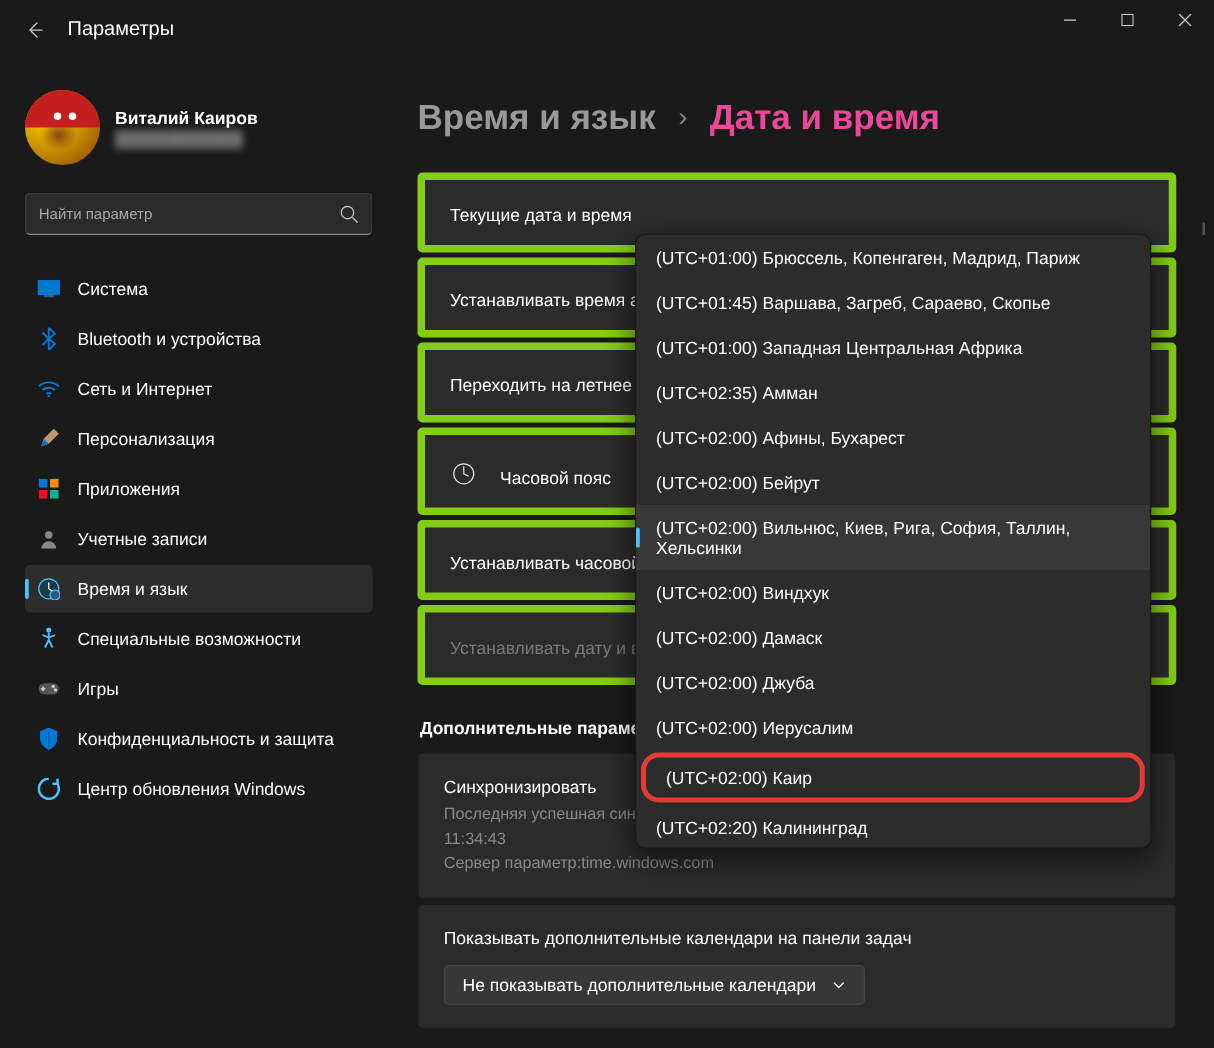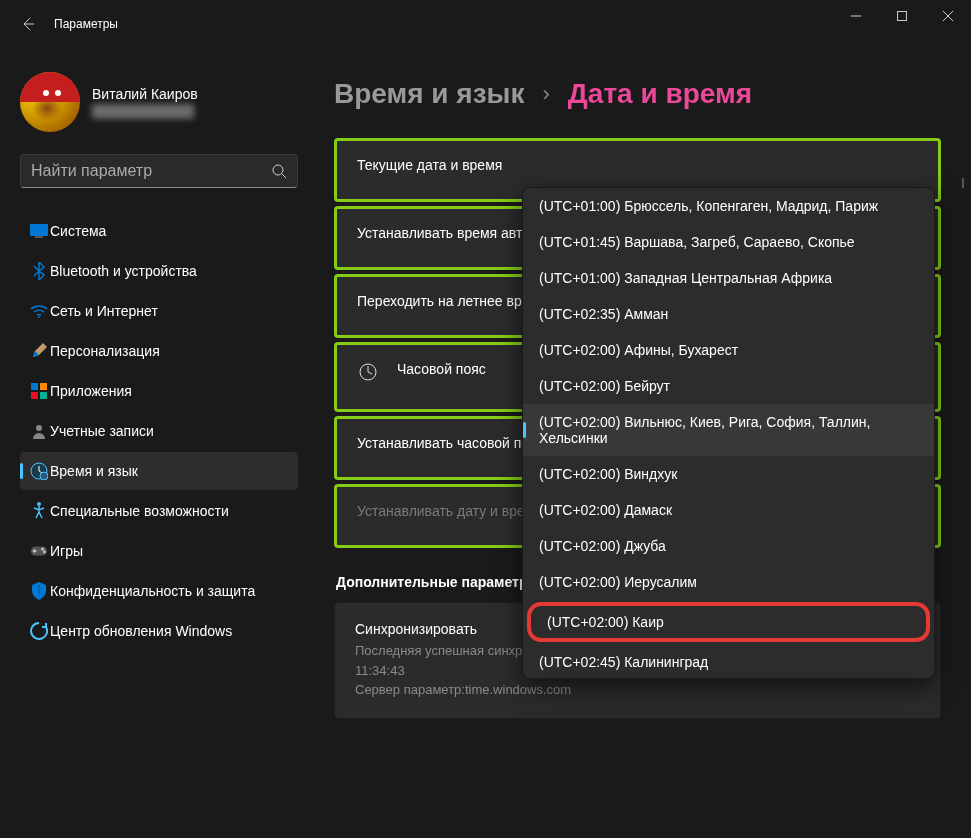--- a/index.html
+++ b/index.html
@@ -1,45 +1,45 @@
 <!DOCTYPE html>
 <html><head>
 <meta charset="utf-8">
 <style>
 *{margin:0;padding:0;box-sizing:border-box;font-family:"Segoe UI",sans-serif;-webkit-font-smoothing:antialiased}
 body{background:#1a1a1a;color:#fff;width:971px;height:838px;overflow:hidden;position:relative;border-radius:10px}
 .titlebar{height:48px;display:flex;align-items:center;padding:0 8px;position:relative}
 .back-btn{width:40px;height:40px;display:flex;align-items:center;justify-content:center;cursor:pointer;color:#ccc}
-.title-text{font-size:12px;color:#fff;margin-left:6px}
+.title-text{font-size:16px;color:#fff;margin-left:6px}
 .win-controls{position:absolute;right:0;top:0;display:flex;height:32px}
 .win-btn{width:46px;height:32px;display:flex;align-items:center;justify-content:center;color:#ccc;cursor:pointer}
 .content{display:flex;height:calc(100% - 48px)}
 .sidebar{width:310px;padding:0 12px 0 20px;flex-shrink:0}
 .user-block{display:flex;align-items:center;margin:24px 0 22px 0;gap:12px}
 .avatar{width:60px;height:60px;border-radius:50%;background:radial-gradient(circle at 30% 30%,#ffd700 0,#d4a000 40%,#8b4000 100%);position:relative;overflow:hidden;flex-shrink:0}
 .avatar::before{content:"";position:absolute;inset:0;background:radial-gradient(ellipse 40% 30% at 45% 25%,#c41e1e 0,#c41e1e 100%) 0 0/100% 50% no-repeat,radial-gradient(ellipse 35% 30% at 45% 60%,#8b4513 0,rgba(0,0,0,0) 70%);}
 .avatar::after{content:"";position:absolute;left:38%;top:30%;width:6px;height:6px;background:#fff;border-radius:50%;box-shadow:12px 0 0 #fff}
-.user-name{font-size:14px;font-weight:400;color:#fff}
+.user-name{font-size:14px;font-weight:700;color:#fff}
 .user-email{font-size:12px;color:rgba(255,255,255,.36);filter:blur(3px);margin-top:2px}
 .search-box{display:flex;align-items:center;background:#2a2a2a;border:1px solid #3a3a3a;border-bottom:1px solid #888;border-radius:4px;height:34px;padding:0 10px;margin-bottom:24px}
-.search-input{flex:1;background:transparent;border:none;outline:none;color:#7dd3fc;font-size:16px}
+.search-input{flex:1;background:transparent;border:none;outline:none;color:#7dd3fc;font-size:12px}
 .search-input::placeholder{color:#aaa}
 .search-icon{color:#ccc}
 .nav{list-style:none}
-.nav-item{display:flex;align-items:center;height:38px;padding:0 10px;border-radius:4px;gap:2px;cursor:pointer;font-size:14px;color:#fff;position:relative;margin-bottom:2px}
+.nav-item{display:flex;align-items:center;height:38px;padding:0 10px;border-radius:4px;gap:14px;cursor:pointer;font-size:14px;color:#fff;position:relative;margin-bottom:2px}
 .nav-item.active{background:#2d2d2d}
 .nav-item.active::before{content:"";position:absolute;left:0;top:50%;transform:translateY(-50%);width:3px;height:16px;background:#4cc2ff;border-radius:2px}
 .nav-icon{width:18px;height:18px;display:flex;align-items:center;justify-content:center;flex-shrink:0}
 .main{flex:1;padding:10px 30px 0 24px;overflow:hidden;position:relative}
 .breadcrumb{display:flex;align-items:center;gap:18px;margin:20px 0 28px 0}
 .bc-item{font-size:28px;font-weight:600}
 .bc-parent{color:#999}
 .bc-sep{color:#888;font-size:22px}
 .bc-current{color:#ec4899}
-.card{background:#2b2b2b;border:3px solid #84cc16;border-radius:4px;padding:16px 20px;margin-bottom:4px;font-size:14px;display:flex;align-items:flex-start;gap:18px;min-height:64px}
+.card{background:#2b2b2b;border:6px solid #84cc16;border-radius:4px;padding:16px 20px;margin-bottom:4px;font-size:14px;display:flex;align-items:flex-end;gap:18px;min-height:64px}
 .card.dim{color:#7a7a7a}
 .card-icon{width:22px;height:22px;flex-shrink:0;display:flex;align-items:center;justify-content:center;color:#ddd}
 .card-label{flex:1}
 .section-header{font-size:14px;font-weight:600;margin:26px 0 12px 2px}
 .sync-card{background:#2b2b2b;border:1px solid #1f1f1f;border-radius:4px;padding:18px 20px;margin-bottom:4px;display:flex;align-items:flex-start;gap:20px}
 .sync-info{flex:1;font-size:14px}
 .sync-title{color:#fff;margin-bottom:4px}
 .sync-sub{color:#8a8a8a;font-size:13px;line-height:1.5}
 .sync-btn{background:#373737;border:1px solid #454545;border-radius:4px;padding:7px 14px;color:#fff;font-size:14px;cursor:pointer}
 .cal-card{background:#2b2b2b;border:1px solid #1f1f1f;border-radius:4px;padding:18px 20px}
@@ -245,35 +245,44 @@
 
     <div class="sync-card">
       <div class="sync-info">
         <div class="sync-title">Синхронизировать</div>
         <div class="sync-sub">Последняя успешная синхронизация времени:27.10.2022 11:34:43</div>
         <div class="sync-sub">Сервер параметр:time.windows.com</div>
       </div>
       <button class="sync-btn">Синхронизировать</button>
     </div>
 
+    <div class="cal-card">
+      <div class="cal-label">Показывать дополнительные календари на панели задач</div>
+      <div class="cal-select">
+        <span>Не показывать дополнительные календари</span>
+        <svg width="12" height="12" viewBox="0 0 12 12">
+            <path d="M2 4l4 4 4-4" stroke="currentColor" fill="none"></path>
+          </svg>
+      </div>
+    </div>
 
     <div class="main-scroll"></div>
 
-    <div class="dropdown" style="left:212px">
+    <div class="dropdown" style="left:198px">
       <div class="dd-items" id="dd-items">
           <div class="dd-item">(UTC+01:00) Брюссель, Копенгаген, Мадрид, Париж</div>
           <div class="dd-item">(UTC+01:45) Варшава, Загреб, Сараево, Скопье</div>
           <div class="dd-item">(UTC+01:00) Западная Центральная Африка</div>
           <div class="dd-item">(UTC+02:35) Амман</div>
           <div class="dd-item">(UTC+02:00) Афины, Бухарест</div>
           <div class="dd-item">(UTC+02:00) Бейрут</div>
           <div class="dd-item selected">(UTC+02:00) Вильнюс, Киев, Рига, София, Таллин, Хельсинки</div>
           <div class="dd-item">(UTC+02:00) Виндхук</div>
           <div class="dd-item">(UTC+02:00) Дамаск</div>
           <div class="dd-item">(UTC+02:00) Джуба</div>
           <div class="dd-item">(UTC+02:00) Иерусалим</div>
           <div class="dd-item highlighted">(UTC+02:00) Каир</div>
-          <div class="dd-item">(UTC+02:45) Калининград</div>
+          <div class="dd-item">(UTC+02:20) Калининград</div>
         </div>
 
     </div>
   </main>
 </div>
 
 </body></html>

